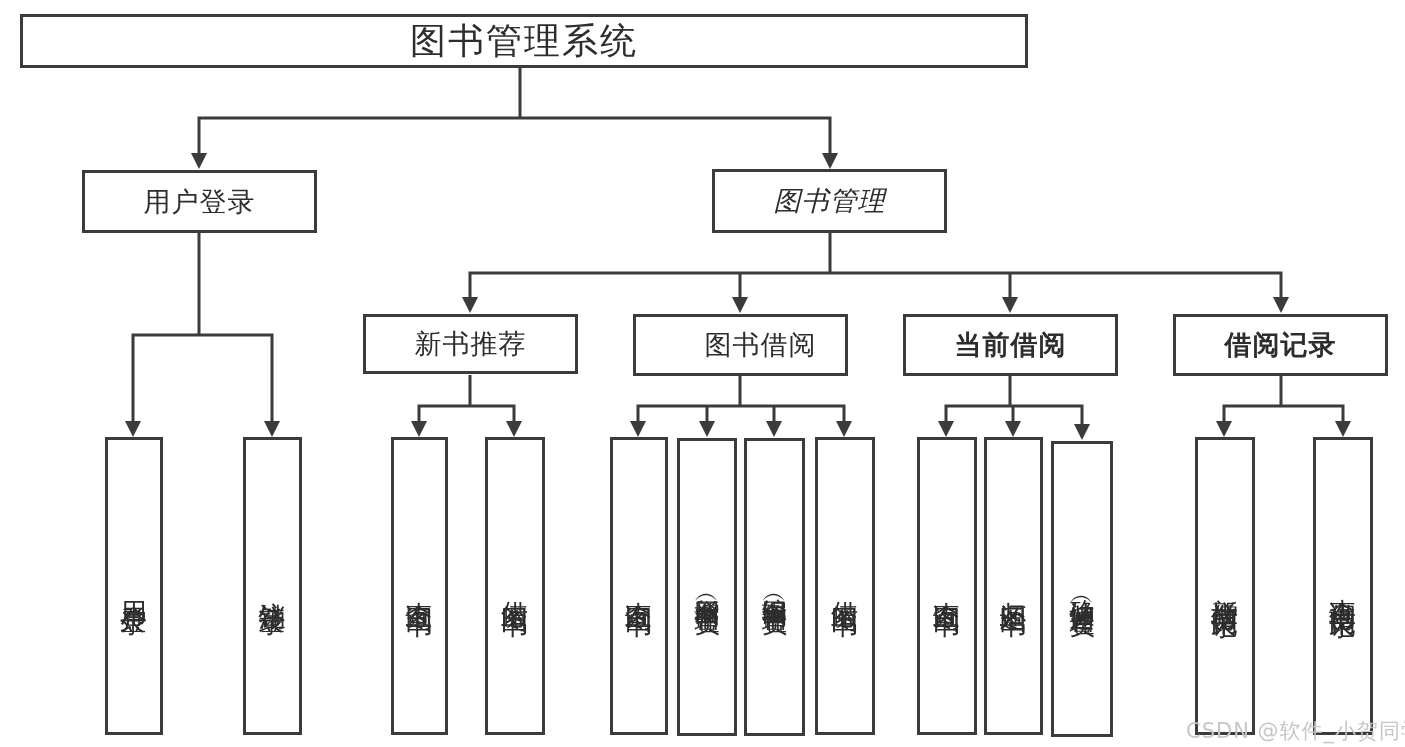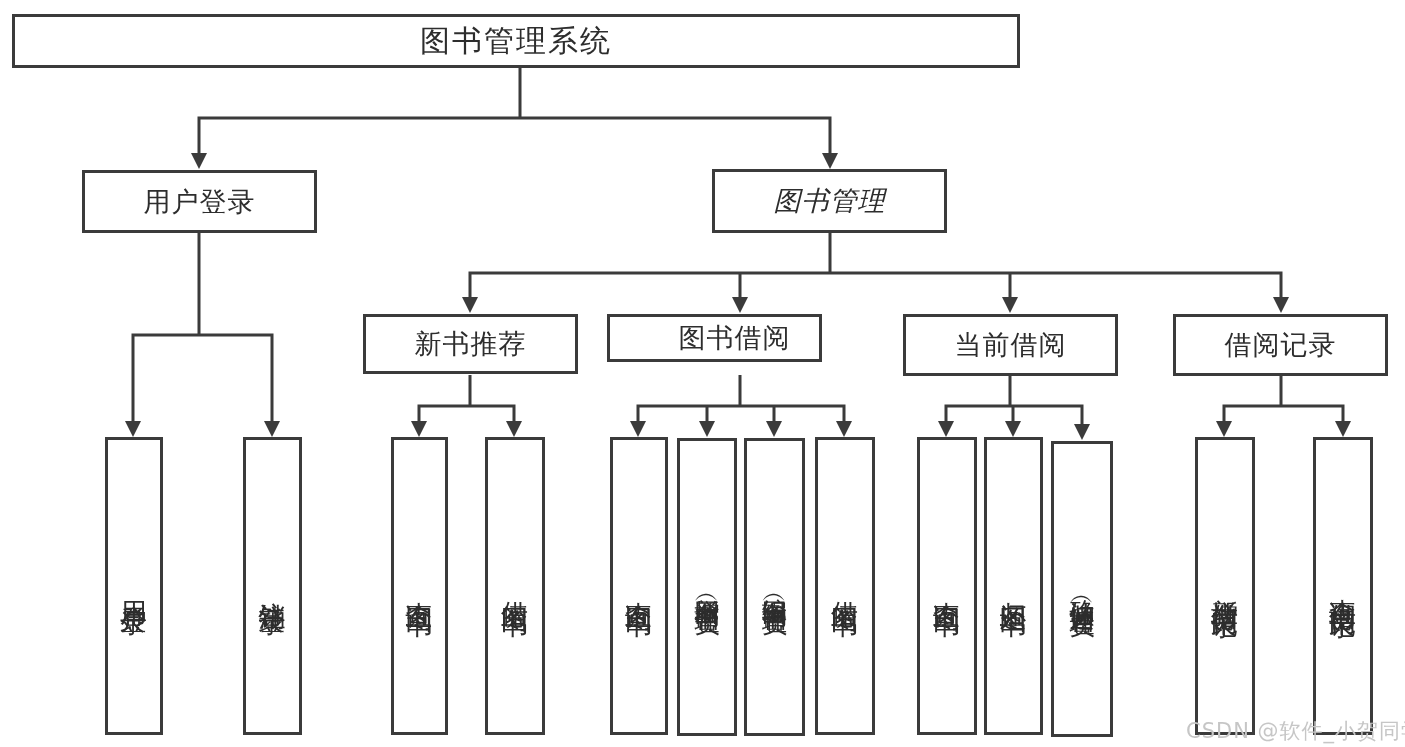--- a/index.html
+++ b/index.html
@@ -10,21 +10,21 @@
     background:#ffffff; overflow:hidden;
   }
   svg.wires { position:absolute; left:0; top:0; width:1405px; height:747px; }
   .box {
     position:absolute; background:#ffffff;
     border:3px solid #3b3b3b; color:#2d2d2d;
     display:flex; align-items:center; justify-content:center;
     text-align:center;
   }
   .h    { font-size:27px; letter-spacing:1px; white-space:nowrap; }
-  .root { font-size:30px; letter-spacing:2px; }
+  .root { font-size:36px; letter-spacing:2px;margin-left:8px; }
   .v {
     writing-mode:vertical-rl; text-orientation:mixed;
     font-size:27px; line-height:1; letter-spacing:3px;
   }
   .v.long { font-size:25px; letter-spacing:2px; }
   .watermark {
     position:absolute; left:1186px; top:717px;
     font-size:21px; color:#c6c6c6; letter-spacing:1px;
     white-space:nowrap;
   }
@@ -73,23 +73,23 @@
       <polygon points="1335,421 1351,421 1343,437"></polygon>
     </g>
   </svg>
 
   <div class="box h root" style="left:12px; top:14px; width:1008px; height:54px;">图书管理系统</div>
 
   <div class="box h" style="left:82px; top:170px; width:235px; height:63px;">用户登录</div>
   <div class="box h" style="left:712px; top:169px; width:235px; height:64px;font-style:italic;">图书管理</div>
 
   <div class="box h" style="left:363px; top:314px; width:215px; height:60px;">新书推荐</div>
-  <div class="box h" style="left:607px; top:314px; width:215px; height:48px;padding-left:40px;">图书借阅</div>
-  <div class="box h" style="left:903px; top:314px; width:215px; height:62px;">当前借阅</div>
-  <div class="box h" style="left:1173px; top:314px; width:215px; height:62px;">借阅记录</div>
+  <div class="box h" style="left:633px; top:314px; width:215px; height:62px;padding-left:40px;">图书借阅</div>
+  <div class="box h" style="left:903px; top:314px; width:215px; height:62px;font-weight:bold;">当前借阅</div>
+  <div class="box h" style="left:1173px; top:314px; width:215px; height:62px;font-weight:bold;">借阅记录</div>
 
   <div class="box v" style="left:105px; top:437px; width:58px; height:298px;">用户登录</div>
   <div class="box v" style="left:243px; top:437px; width:59px; height:298px;">注销登录</div>
 
   <div class="box v" style="left:391px; top:437px; width:57px; height:298px;">查询图书</div>
   <div class="box v" style="left:485px; top:437px; width:60px; height:298px;">借阅图书</div>
 
   <div class="box v" style="left:610px; top:437px; width:58px; height:298px;">查询图书</div>
   <div class="box v long" style="left:677px; top:438px; width:60px; height:298px;">新增图书（管理员）</div>
   <div class="box v long" style="left:744px; top:438px; width:61px; height:298px;">编辑图书（管理员）</div>

